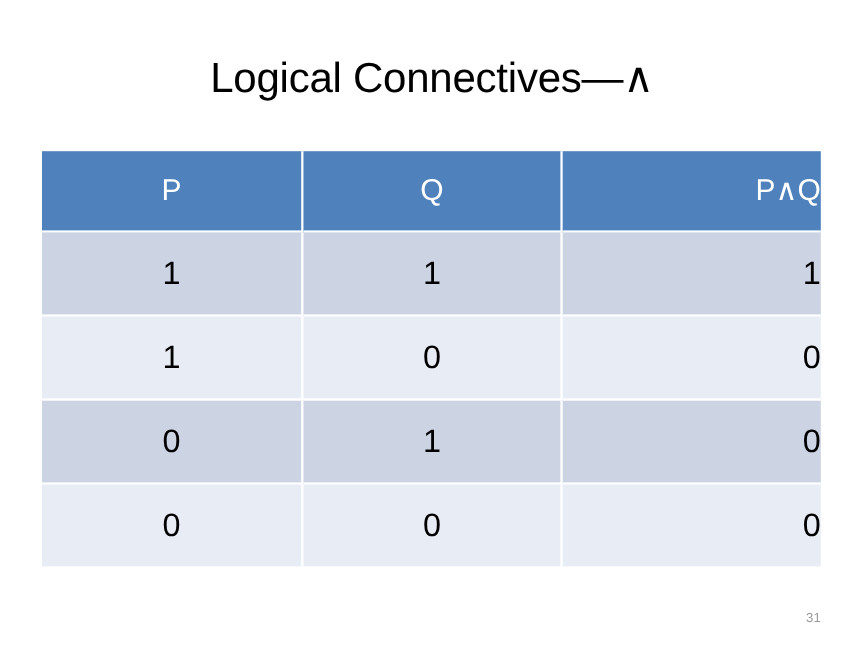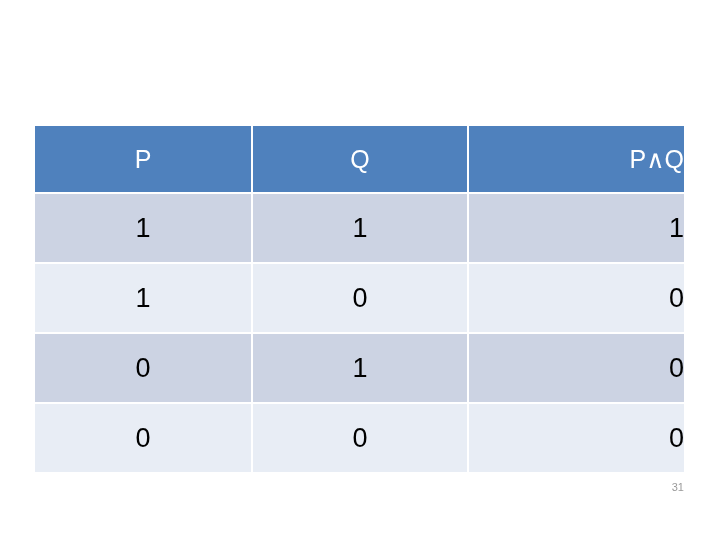--- a/index.html
+++ b/index.html
@@ -88,33 +88,34 @@
   .truth-table tbody td {
     color: #000000;
     font-size: 27px;
     font-weight: 400;
   }
 
   
   .page-number {
     position: absolute;
     right: 36px;
-    top: 480px;
+    top: 508px;
     width: 40px;
     text-align: right;
     font-size: 11px;
     color: #9a9a9a;
     line-height: 14px;
   }
 </style>
 </head>
 <body>
 
 <div class="slide">
 
+  <div class="slide-title">Logical Connectives—∧</div>
 
   <table class="truth-table">
     <colgroup>
       <col class="c1">
       <col class="c2">
       <col class="c3">
     </colgroup>
     <thead>
       <tr>
         <th>P</th>

